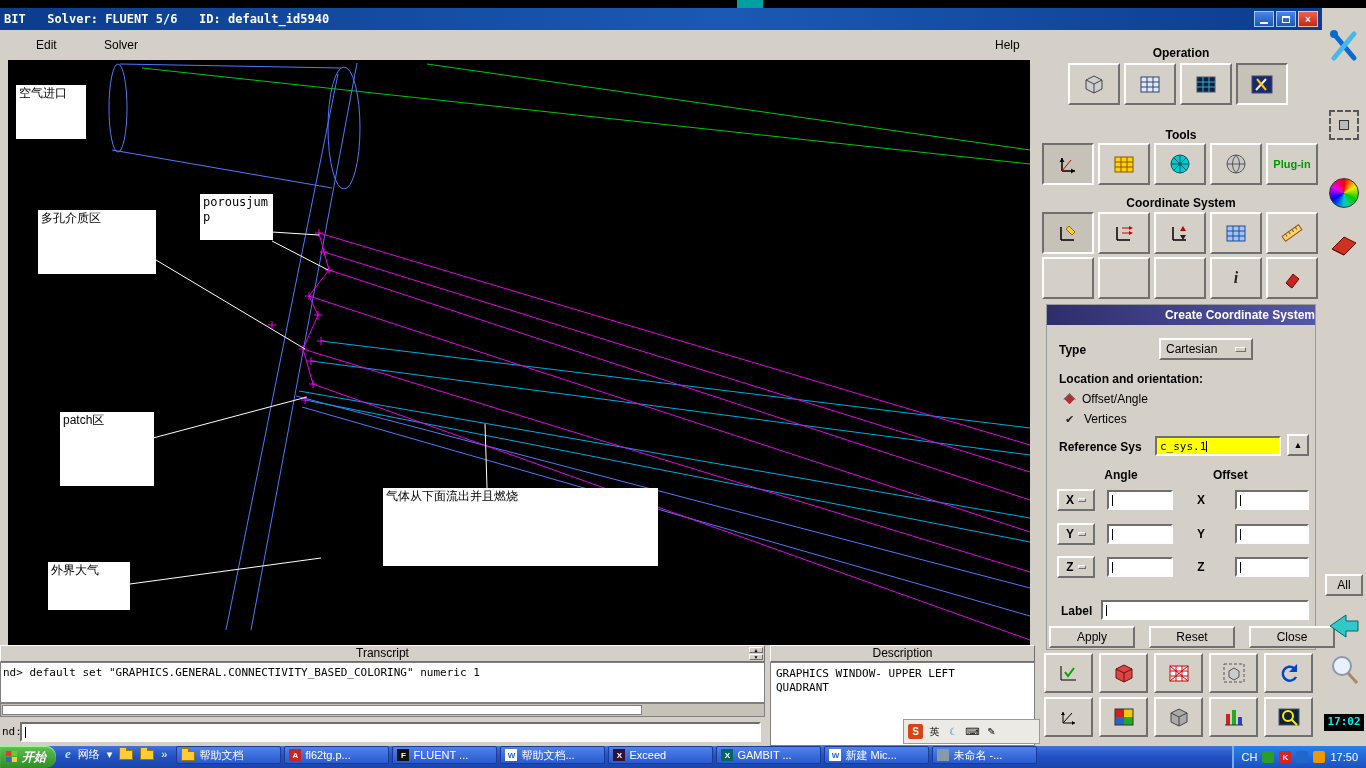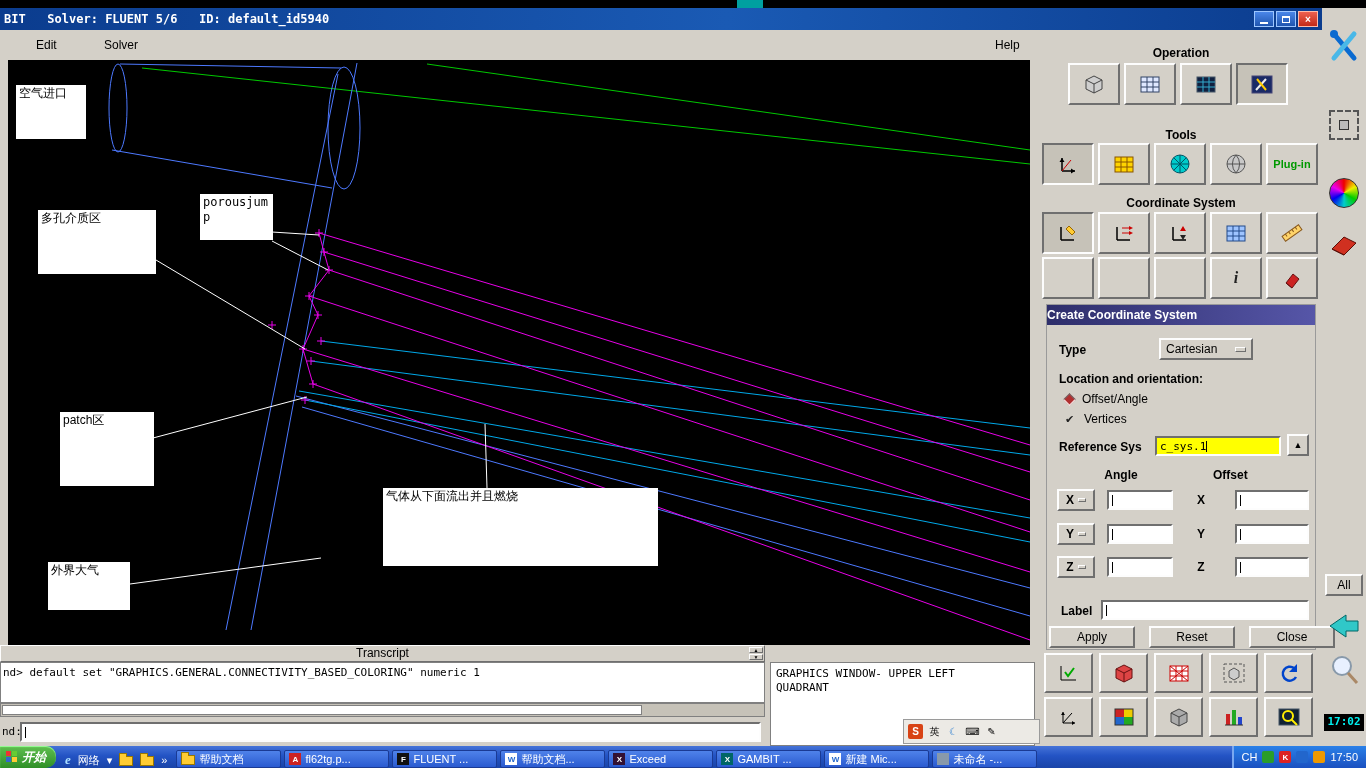--- a/index.html
+++ b/index.html
@@ -37,21 +37,21 @@
 #op-title{top:10px}#tools-title{top:92px}#coord-title{top:160px}
 .prow{position:absolute;display:flex;gap:4px}
 #op-row{left:28px;top:27px}
 #tools-row{left:2px;top:107px}
 #coord-row1{left:2px;top:176px}
 #coord-row2{left:2px;top:221px}
 .pbtn{width:52px;height:42px}
 #plug-label{color:#009900;font-weight:bold;font-size:11px}
 #info-glyph{font:italic bold 16px "Liberation Serif",serif;color:#222}
 #form{position:absolute;left:6px;top:268px;width:270px;height:346px;border:1px solid #9a9a9a}
-#form-header{position:absolute;left:0;top:0;width:268px;height:20px;background:linear-gradient(90deg,#2e2e6b,#5656a8);color:#fff;font-weight:bold;text-align:left;line-height:20px}
+#form-header{position:absolute;left:0;top:0;width:268px;height:20px;background:linear-gradient(90deg,#2e2e6b,#5656a8);color:#fff;font-weight:bold;text-align:right;line-height:20px}
 .flabel{position:absolute;font-weight:bold}
 #type-label{left:12px;top:38px}
 #type-dd{position:absolute;left:112px;top:33px;width:94px;height:22px;justify-content:space-between;padding:0 5px}
 .mglyph{width:11px;height:5px;background:#d4d0c8;border:1px solid;border-color:#fdfdfd #6f6f6f #6f6f6f #fdfdfd;flex:none}
 #loc-label{left:12px;top:67px}
 .optrow{position:absolute;display:flex;align-items:center;gap:8px}
 #opt1{left:18px;top:87px}
 #opt2{left:18px;top:107px}
 .diamond{width:9px;height:9px;background:#b03030;border:1px solid;border-color:#6f6f6f #fdfdfd #fdfdfd #6f6f6f;transform:rotate(45deg)}
 .chk{font-size:11px;color:#222;width:11px}
@@ -93,21 +93,21 @@
 #tr-scroll{position:absolute;left:0;top:58px;width:765px;height:14px;background:#c6c2b8;border:1px solid #808080;padding:1px}
 #tr-thumb{width:640px;height:10px;background:#fff;border:1px solid #808080}
 #tr-cmd{position:absolute;left:0;top:72px;width:765px;height:29px}
 #cmd-label{position:absolute;left:2px;top:8px;font:11px "DejaVu Sans Mono",monospace}
 #cmd-field{position:absolute;left:20px;top:5px;width:741px;height:20px}
 #desc{left:770px;top:645px;width:265px;height:101px}
 #desc-body{position:absolute;left:0;top:17px;width:265px;height:84px;background:#fff;border:1px solid #808080;font:11px "DejaVu Sans Mono",monospace;padding:4px 5px;line-height:14px}
 #ime{left:903px;top:719px;width:137px;height:25px;background:#eceae5;border:1px solid #9a9a9a;display:flex;align-items:center;gap:4px;padding:0 4px}
 .imeicon{width:15px;height:15px;display:flex;align-items:center;justify-content:center;font-size:10px;border-radius:2px}
 #s-badge{background:#d84315;color:#fff;font-weight:bold}
-#taskbar{left:0;top:746px;width:1366px;height:22px;background:linear-gradient(#4573d8,#2353c4 45%,#1a44a8);display:flex;align-items:flex-end;color:#fff}
+#taskbar{left:0;top:746px;width:1366px;height:22px;background:linear-gradient(#4573d8,#2353c4 45%,#1a44a8);display:flex;align-items:flex-start;color:#fff}
 #start{height:22px;padding:0 10px 0 6px;background:linear-gradient(#5fbf4f,#2f8f27);border-radius:0 10px 10px 0;display:flex;align-items:center;gap:4px;font-weight:bold;font-style:italic;box-shadow:inset 0 1px 1px #99ff99}
 #flag{width:12px;height:12px;display:grid;grid-template-columns:5px 5px;grid-template-rows:5px 5px;gap:1px}
 #flag i{display:block}
 #ql{display:flex;align-items:center;gap:7px;padding:0 9px;font-size:11px}
 #e-icon{color:#aaddff;font:bold italic 13px "Liberation Serif",serif}
 .folder{width:14px;height:10px;background:#fc3;border:1px solid #970;position:relative;margin-top:2px}
 .folder::before{content:"";position:absolute;left:-1px;top:-4px;width:6px;height:3px;background:#fc3;border:1px solid #970;border-bottom:none}
 #tasks{display:flex;gap:3px}
 .task{width:105px;height:18px;background:linear-gradient(#4f82ea,#2a5ad0);border:1px solid #1a3a94;border-radius:2px;display:flex;align-items:center;gap:4px;padding:0 4px;font-size:11px;overflow:hidden;white-space:nowrap}
 .ticon{width:12px;height:12px;flex:none;display:flex;align-items:center;justify-content:center;font:bold 8px "Liberation Sans",sans-serif;color:#fff}
@@ -484,20 +484,21 @@
   <div id="tr-scroll">
       <div id="tr-thumb"></div>
     </div>
   <div id="tr-cmd">
     <span id="cmd-label">nd:</span>
     <div class="field" id="cmd-field"><span class="caret"></span></div>
   </div>
 </div>
 
 <div class="abs" id="desc">
+  <div class="subhdr">Description</div>
   <div id="desc-body">
     <div>GRAPHICS WINDOW- UPPER LEFT</div>
     <div>QUADRANT</div>
   </div>
 </div>
 
 <div class="abs" id="ime">
   <span class="imeicon" id="s-badge">S</span>
   <span class="imeicon">英</span>
   <span class="imeicon" style="color:#0066cc">☾</span>

